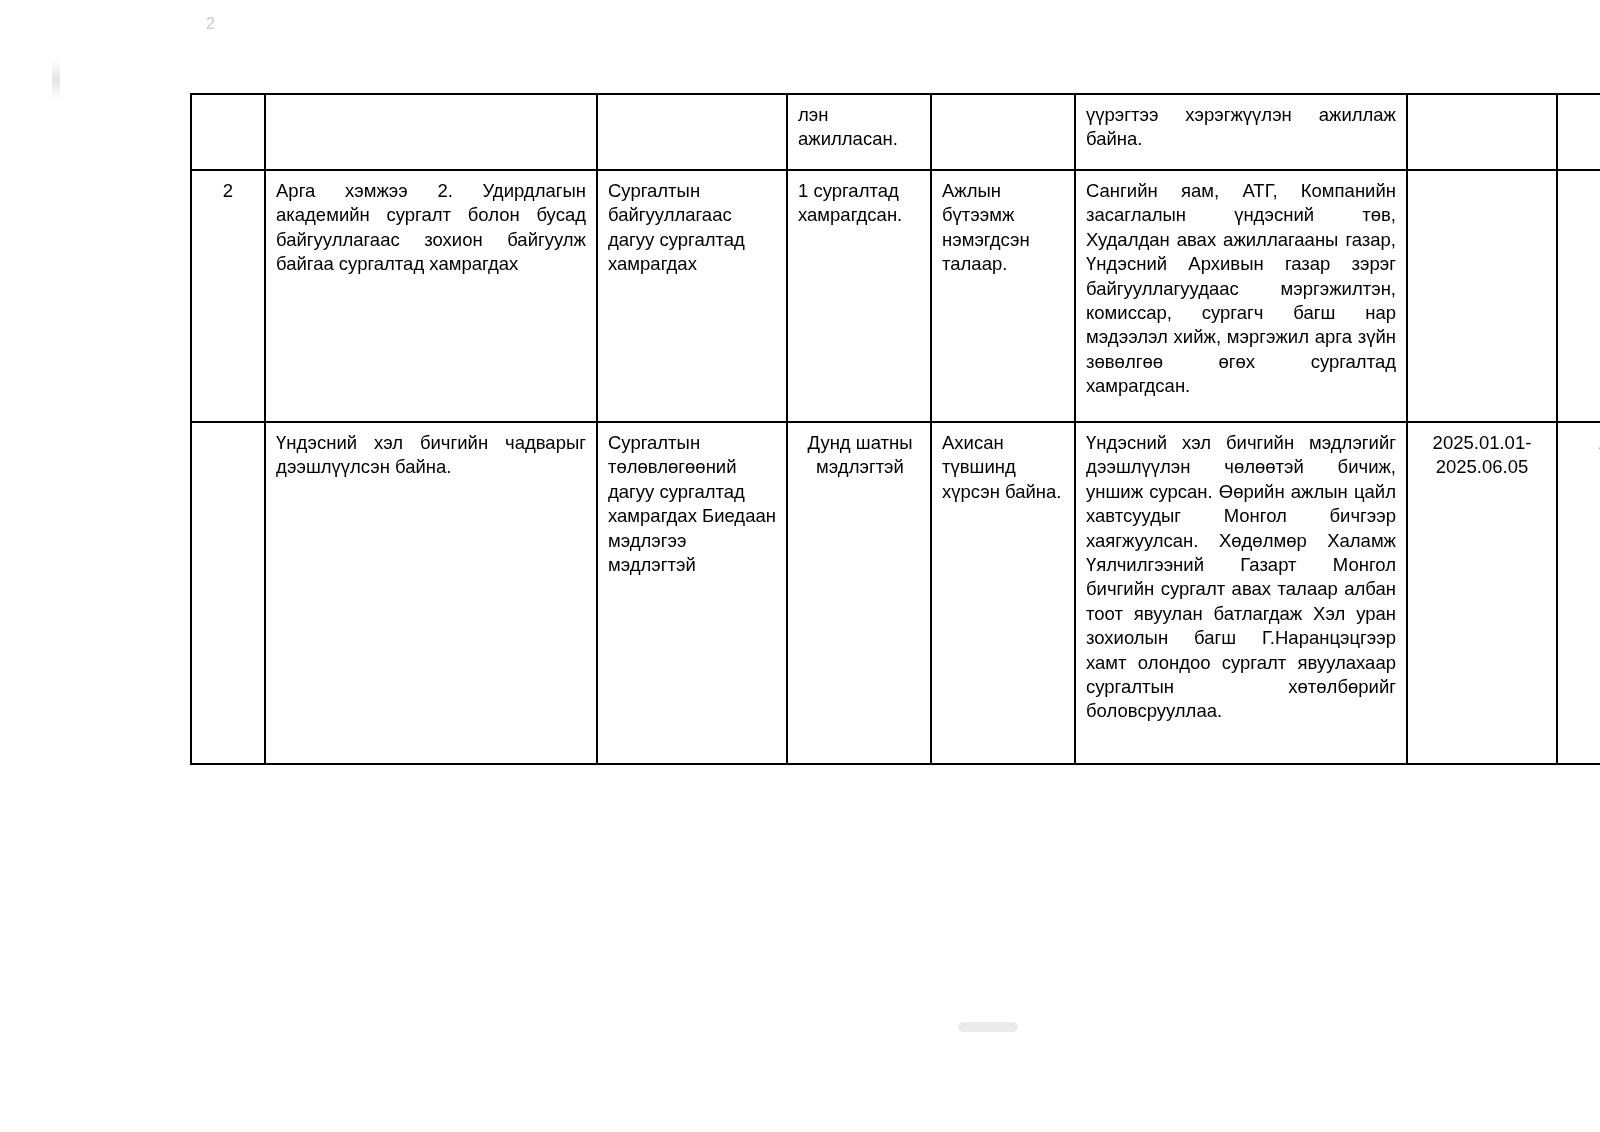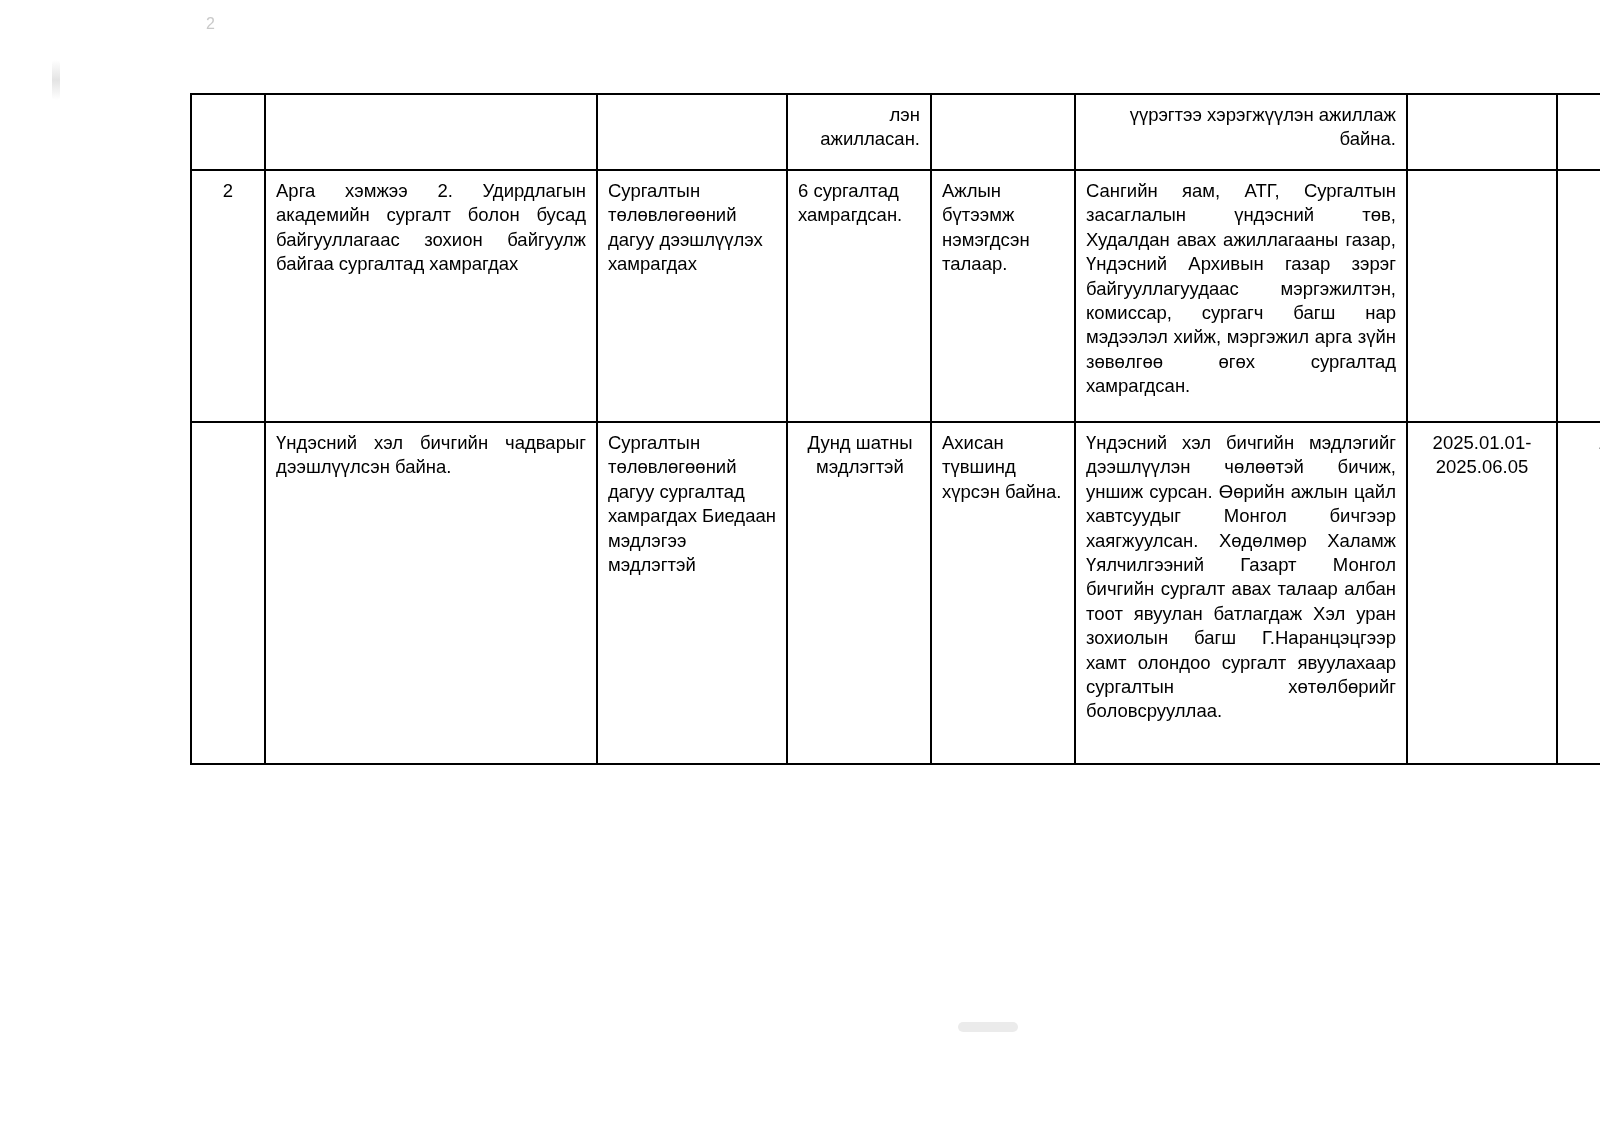--- a/index.html
+++ b/index.html
@@ -42,21 +42,21 @@
   .c-num      { width: 52px;  text-align: center; vertical-align: middle; }
   .c-measure  { width: 310px; text-align: justify; text-justify: inter-word; }
   .c-activity { width: 168px; }
   .c-indicator{ width: 122px; }
   .c-result   { width: 122px; }
   .c-detail   { width: 310px; text-align: justify; text-justify: inter-word; }
   .c-date     { width: 128px; text-align: center; vertical-align: middle; }
   .c-pct      { width: 108px; text-align: center; vertical-align: middle; }
 
   .mid { vertical-align: middle; }
-  .row-top td { height: 56px; text-align: right; }
+  .row-top td { height: 56px; }
   .row-2 td   { height: 232px; }
   .row-3 td   { height: 322px; }
 
   .pct-text { font-size: 19px; }
   .date-text { font-size: 18px; line-height: 1.35; margin-top: 12px; }
   .justify { text-align: justify; text-justify: inter-word; }
   .smudge-1 {
     position: absolute;
     left: 206px; top: 15px;
     width: 14px; height: 16px;
@@ -96,24 +96,24 @@
         <td class="c-indicator">лэн ажилласан.</td>
         <td class="c-result"></td>
         <td class="c-detail justify">үүрэгтээ хэрэгжүүлэн ажиллаж байна.</td>
         <td class="c-date date-text"></td>
         <td class="c-pct pct-text"></td>
       </tr>
 
       <tr class="row-2">
         <td class="c-num">2</td>
         <td class="c-measure mid">Арга хэмжээ 2. Удирдлагын академийн сургалт болон бусад байгууллагаас зохион байгуулж байгаа сургалтад хамрагдах</td>
-        <td class="c-activity mid">Сургалтын төлөвлөгөөний дагуу дээшлүүлэх хамрагдах</td>
-        <td class="c-indicator mid">6 сургалтад хамрагдсан.</td>
+        <td class="c-activity mid">Сургалтын байгууллагаас дагуу сургалтад хамрагдах</td>
+        <td class="c-indicator mid">1 сургалтад хамрагдсан.</td>
         <td class="c-result mid">Ажлын бүтээмж нэмэгдсэн талаар.</td>
-        <td class="c-detail justify">Сангийн яам, АТГ, Сургалтын засаглалын үндэсний төв, Худалдан авах ажиллагааны газар, Үндэсний Архивын газар зэрэг байгууллагуудаас мэргэжилтэн, комиссар, сургагч багш нар мэдээлэл хийж, мэргэжил арга зүйн зөвөлгөө өгөх сургалтад хамрагдсан.</td>
+        <td class="c-detail justify">Сангийн яам, АТГ, Компанийн засаглалын үндэсний төв, Худалдан авах ажиллагааны газар, Үндэсний Архивын газар зэрэг байгууллагуудаас мэргэжилтэн, комиссар, сургагч багш нар мэдээлэл хийж, мэргэжил арга зүйн зөвөлгөө өгөх сургалтад хамрагдсан.</td>
         <td class="c-date date-text"></td>
         <td class="c-pct pct-text">93.3</td>
       </tr>
 
       <tr class="row-3">
         <td class="c-num"></td>
         <td class="c-measure mid">Үндэсний хэл бичгийн чадварыг дээшлүүлсэн байна.</td>
         <td class="c-activity mid">Сургалтын төлөвлөгөөний дагуу сургалтад хамрагдах Биедаан мэдлэгээ мэдлэгтэй</td>
         <td class="c-indicator mid" style="text-align:center;padding-left:12px;">Дунд шатны мэдлэгтэй</td>
         <td class="c-result mid">Ахисан түвшинд хүрсэн байна.</td>

